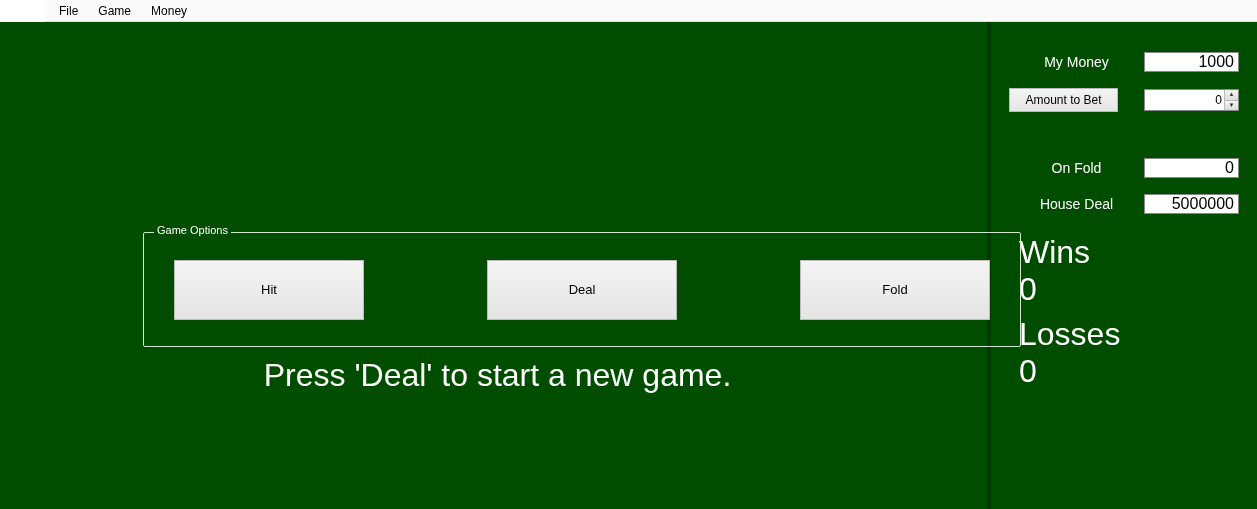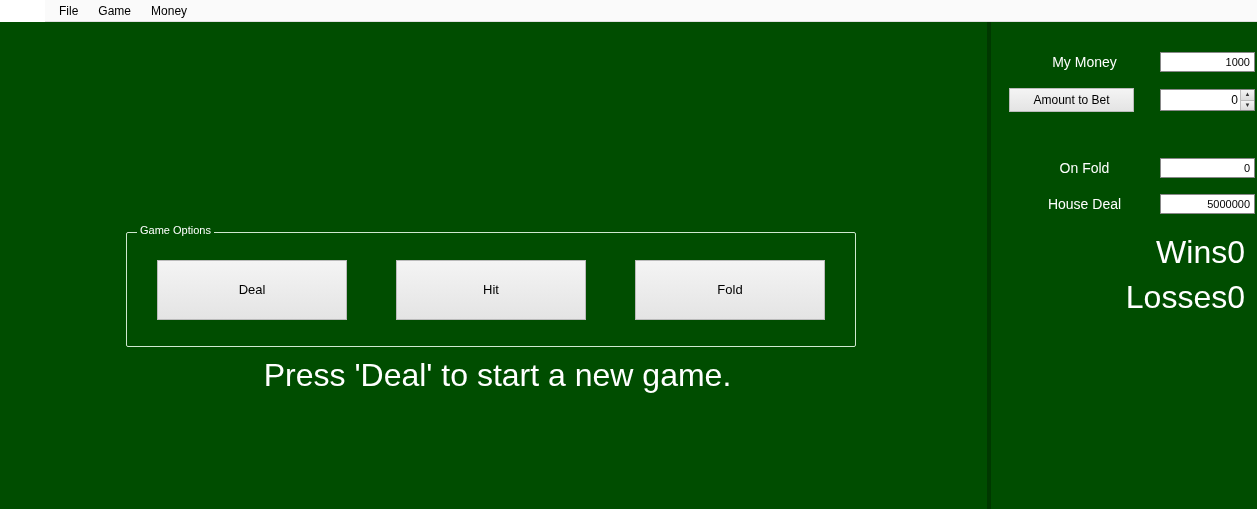--- a/index.html
+++ b/index.html
@@ -35,30 +35,30 @@
   .play-area {
     flex: 1 1 auto;
     background: #004d00;
     position: relative;
   }
   .sidebar {
     width: 270px;
     flex: 0 0 270px;
     background: #004d00;
     border-left: 4px solid #003800;
-    padding: 30px 2px 10px 18px;
+    padding: 30px 18px 10px 18px;
     color: #fff;
     font-size: 14px;
   }
   
   .game-options {
     position: absolute;
-    left: 126px;
+    left: 143px;
     top: 210px;
-    width: 730px;
+    width: 878px;
     height: 115px;
     border: 1px solid #cfe7cf;
     border-radius: 2px;
     padding: 10px 30px 0 30px;
   }
   .game-options .legend {
     position: absolute;
     top: -9px;
     left: 10px;
     background: #004d00;
@@ -101,21 +101,21 @@
   }
   .row .lbl {
     flex: 1 1 auto;
     text-align: center;
   }
   .row .val-box {
     width: 95px;
     height: 20px;
     background: #fff;
     color: #000;
-    font-size: 11px;
+    font-size: 16px;
     text-align: right;
     padding: 2px 4px;
     border: 1px solid #888;
     line-height: 14px;
   }
   .row .lbl-btn {
     flex: 1 1 auto;
     height: 24px;
     background: linear-gradient(#f4f4f4,#e4e4e4);
     border: 1px solid #bbb;
@@ -169,47 +169,48 @@
     font-size: 12px;
     cursor: pointer;
     margin-bottom: 30px;
   }
   .gap-sm { height: 30px; }
   .stats {
     margin-top: 20px;
   }
   .stat-line {
     display: flex;
-    justify-content: flex-end;
+    justify-content: flex-start;
     align-items: baseline;
     color: #fff;
     font-size: 32px;
     font-weight: 400;
     padding: 0 10px;
     margin-bottom: 8px;
+    flex-direction: column;
   }
 </style>
 </head>
 <body>
 
 <div class="menubar">
   <div class="menu-item">File</div>
   <div class="menu-item">Game</div>
   <div class="menu-item">Money</div>
 </div>
 
 <div class="content">
 
   <div class="play-area">
 
     <div class="game-options">
       <span class="legend">Game Options</span>
       <div class="options-row">
+        <button class="option-btn">Hit</button>
         <button class="option-btn">Deal</button>
-        <button class="option-btn">Hit</button>
         <button class="option-btn">Fold</button>
       </div>
     </div>
 
     <div class="hint">Press 'Deal' to start a new game.</div>
   </div>
 
   <div class="sidebar">
 
     <div class="row">

